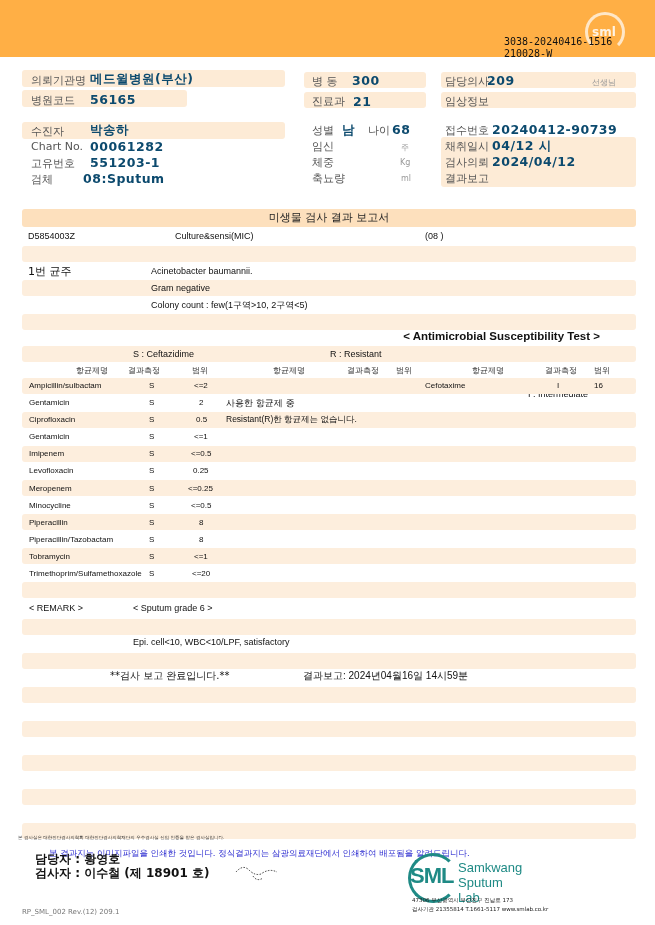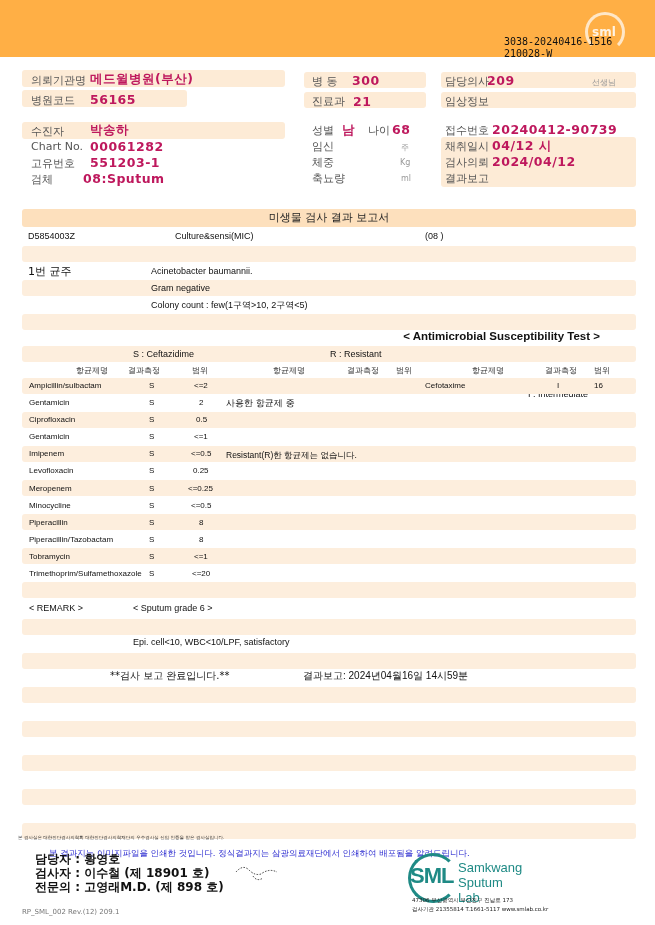--- a/index.html
+++ b/index.html
@@ -6,21 +6,21 @@
   body { width:655px; height:925px; background:#ffffff; position:relative; overflow:hidden;
          font-family:"DejaVu Sans","Liberation Sans",sans-serif; color:#111; }
   .abs { position:absolute; white-space:nowrap; }
   .hdr { position:absolute; left:0; top:0; width:655px; height:57px; background:#ffaf45; }
   .hdr-title { position:absolute; left:33px; top:14px; font-size:22px; color:#fff4e6; letter-spacing:1px; }
   .hdr-code { position:absolute; left:504px; top:28px; font-size:10px; font-weight:normal; line-height:12px; color:#111; font-family:"DejaVu Sans Mono","Liberation Mono",monospace;margin-top:8px; }
   .hdr-logo { position:absolute; left:585px; top:12px; width:34px; height:34px; border:3px solid rgba(255,255,255,0.7); border-radius:50%; border-bottom-color:transparent; }
   .hdr-logo span { position:absolute; left:4px; top:10px; font-size:12px; font-weight:bold; color:rgba(255,255,255,0.85); }
   .band { position:absolute; background:#fdebd6; border-radius:3px; }
   .lbl { font-size:11px; color:#555; }
-  .val { font-size:12.5px; font-weight:bold; color:#be185d; font-family:"DejaVu Sans","Liberation Sans",sans-serif; letter-spacing:0.5px; }
+  .val { font-size:12.5px; font-weight:bold; color:#0c4a6e; font-family:"DejaVu Sans","Liberation Sans",sans-serif; letter-spacing:0.5px; }
   .small-unit { font-size:8px; color:#999; }
   .stripe { position:absolute; left:22px; width:614px; height:16px; background:#fdeedd; border-radius:3px; }
   .sect-title { position:absolute; left:22px; top:209px; width:614px; height:18px; background:#fde0bd; border-radius:3px; text-align:center; font-size:11px; line-height:18px; color:#222; }
   .t9 { font-size:9px; font-family:"Liberation Sans",sans-serif; color:#111; }
   .t8 { font-size:8px; font-family:"Liberation Sans",sans-serif; color:#111; }
   .colhdr { font-size:8px; color:#333; }
   .ast-title { position:absolute; left:0; width:600px; top:330px; text-align:right; font-size:11.5px; font-weight:bold; font-family:"Liberation Sans",sans-serif; }
   .sign { font-size:12px; font-weight:bold; color:#111; line-height:14px; }
   .blue-note { font-size:8.5px; color:#2a2ad0; }
   .sml-logo { position:absolute; left:408px; top:853px; }
@@ -189,42 +189,41 @@
     <span class="abs t8" style="left:29px;top:569px;">Trimethoprim/Sulfamethoxazole</span>
     <span class="abs t8" style="left:149px;top:569px;">S</span>
     <span class="abs t8" style="left:192px;top:569px;">&lt;=20</span>
   </div>
   <div>
     <span class="abs t8" style="left:425px;top:381px;">Cefotaxime</span>
     <span class="abs t8" style="left:557px;top:381px;">I</span>
     <span class="abs t8" style="left:594px;top:381px;">16</span>
   </div>
   <span class="abs" style="left:226px;top:397px;font-size:9px;">사용한 항균제 중</span>
-  <span class="abs" style="left:226px;top:414px;font-size:8.5px;font-family:'Liberation Sans',sans-serif;margin-top:36px;">Resistant(R)한 항균제는 없습니다.</span>
+  <span class="abs" style="left:226px;top:414px;font-size:8.5px;font-family:'Liberation Sans',sans-serif;">Resistant(R)한 항균제는 없습니다.</span>
 </div>
 
 <span class="abs t9" style="left:29px;top:603px;">&lt; REMARK &gt;</span>
 <span class="abs t9" style="left:133px;top:603px;">&lt; Sputum grade 6 &gt;</span>
 <div class="stripe" style="top:619px;"></div>
 <span class="abs t9" style="left:133px;top:637px;">Epi. cell&lt;10, WBC&lt;10/LPF, satisfactory</span>
 <div class="stripe" style="top:653px;"></div>
 <span class="abs" style="left:110px;top:669px;font-size:10px;">**검사   보고   완료입니다.**</span>
 <span class="abs" style="left:303px;top:669px;font-size:10px;font-family:'Liberation Sans',sans-serif;">결과보고: 2024년04월16일 14시59분</span>
 <div class="stripe" style="top:687px;"></div>
 <div class="stripe" style="top:721px;"></div>
 <div class="stripe" style="top:755px;"></div>
 <div class="stripe" style="top:789px;"></div>
 <div class="stripe" style="top:823px;"></div>
 
 <span class="abs" style="left:18px;top:835px;font-size:4.5px;color:#333;">본 검사실은 대한진단검사의학회 대한진단검사의학재단의 우수검사실 신임 인증을 받은 검사실입니다.</span>
 <span class="abs blue-note" style="left:49px;top:848px;">본 결과지는 이미지파일을 인쇄한 것입니다. 정식결과지는 삼광의료재단에서 인쇄하여 배포됨을 알려드립니다.</span>
 <div class="abs" style="left:35px;top:852px;">
   <div class="sign">담당자 : 황영호</div>
   <div class="sign">검사자 : 이수철 (제 18901 호)</div>
-  <div class="sign">전문의 : 고영래M.D. (제 898 호)</div>
 </div>
 <svg class="abs" style="left:233px;top:862px;" width="50" height="22">
   <path d="M3 10 Q10 2 16 8 T28 12 Q36 6 44 10 M20 14 Q24 20 30 16" stroke="#333" stroke-width="1" stroke-dasharray="1.5,1.5" fill="none"></path>
 </svg>
 
 <div class="sml-logo">
   <div class="sml-circle"></div>
   <div class="sml-text">SML</div>
   <div class="sml-name">
     <div>Samkwang</div>

